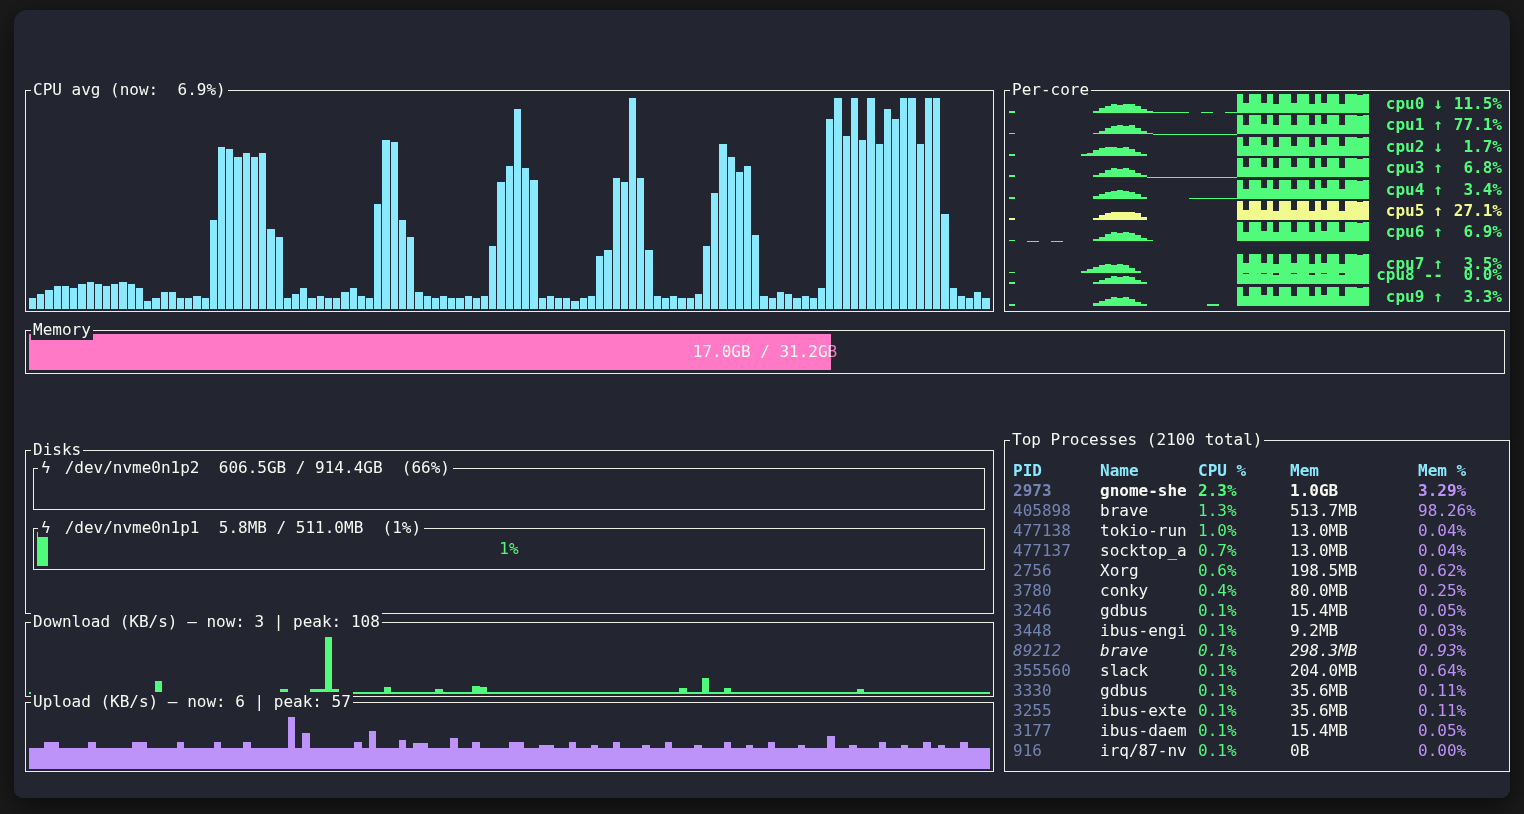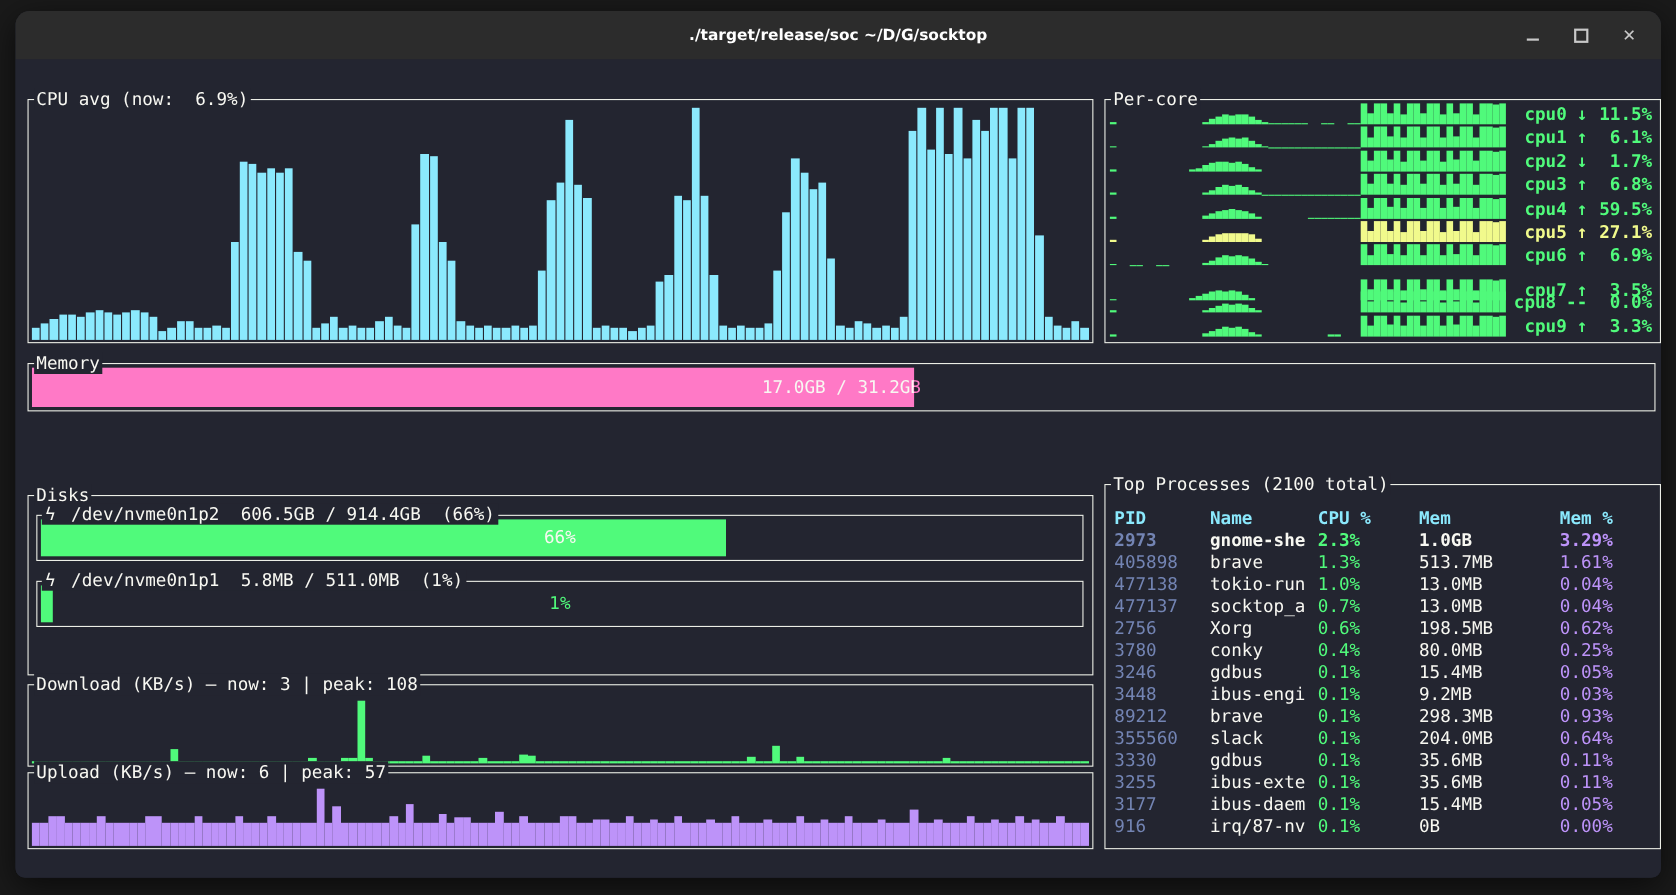--- a/index.html
+++ b/index.html
@@ -62,34 +62,20 @@
   .c-memp{color:#bd93f9;}
   .disk-sub{position:absolute;border:1.5px solid #eceee6;left:7px;width:950px;height:40px;}
   .disk-title{position:absolute;top:-11px;left:4px;background:#232530;padding:0 3px;white-space:pre;color:#f8f8f2;z-index:3;display:flex;}
   .bolt{margin-right:14px;}
 </style>
 </head>
 <body>
 
 <div class="window">
 
-  <div class="titlebar">
-    <span>./target/release/soc ~/D/G/socktop</span>
-    <div class="controls">
-      <div class="wbtn">
-          <span class="min-glyph"></span>
-        </div>
-      <div class="wbtn">
-          <span class="max-glyph"></span>
-        </div>
-      <div class="wbtn">
-          <span class="close-glyph">✕</span>
-        </div>
-    </div>
-  </div>
 
   <div class="terminal">
 
 
     <div class="panel" style="left:11px;top:36px;width:967px;height:220px;">
       <span class="panel-title">CPU avg (now:  6.9%)</span>
       <div class="chart" id="cpu-chart" style="left:3px;right:3px;top:7px;bottom:2px;gap:1px;">
           <div style="height: 5%; background: rgb(139, 233, 253);"></div>
           <div style="height: 7%; background: rgb(139, 233, 253);"></div>
           <div style="height: 9%; background: rgb(139, 233, 253);"></div>
@@ -334,21 +320,21 @@
               <div style="height: 100%; background: rgb(80, 250, 123);"></div>
               <div style="height: 55%; background: rgb(80, 250, 123);"></div>
               <div style="height: 100%; background: rgb(80, 250, 123);"></div>
               <div style="height: 100%; background: rgb(80, 250, 123);"></div>
               <div style="height: 50%; background: rgb(80, 250, 123);"></div>
               <div style="height: 100%; background: rgb(80, 250, 123);"></div>
               <div style="height: 100%; background: rgb(80, 250, 123);"></div>
               <div style="height: 95%; background: rgb(80, 250, 123);"></div>
               <div style="height: 100%; background: rgb(80, 250, 123);"></div>
             </div>
-            <div class="core-label" style="color: rgb(80, 250, 123);"><span>cpu1</span><span class="carrow">↑</span><span class="cval">6.1%</span></div>
+            <div class="core-label" style="color: rgb(80, 250, 123);"><span>cpu1</span><span class="carrow">↑</span><span class="cval">77.1%</span></div>
           </div>
           <div class="core-row" style="top: 44.8px;">
             <div class="core-spark">
               <div style="height: 10%; background: rgb(80, 250, 123);"></div>
               <div style="height: 0%; background: rgb(80, 250, 123);"></div>
               <div style="height: 0%; background: rgb(80, 250, 123);"></div>
               <div style="height: 0%; background: rgb(80, 250, 123);"></div>
               <div style="height: 0%; background: rgb(80, 250, 123);"></div>
               <div style="height: 0%; background: rgb(80, 250, 123);"></div>
               <div style="height: 0%; background: rgb(80, 250, 123);"></div>
@@ -529,21 +515,21 @@
               <div style="height: 100%; background: rgb(80, 250, 123);"></div>
               <div style="height: 55%; background: rgb(80, 250, 123);"></div>
               <div style="height: 100%; background: rgb(80, 250, 123);"></div>
               <div style="height: 100%; background: rgb(80, 250, 123);"></div>
               <div style="height: 50%; background: rgb(80, 250, 123);"></div>
               <div style="height: 100%; background: rgb(80, 250, 123);"></div>
               <div style="height: 100%; background: rgb(80, 250, 123);"></div>
               <div style="height: 95%; background: rgb(80, 250, 123);"></div>
               <div style="height: 100%; background: rgb(80, 250, 123);"></div>
             </div>
-            <div class="core-label" style="color: rgb(80, 250, 123);"><span>cpu4</span><span class="carrow">↑</span><span class="cval">59.5%</span></div>
+            <div class="core-label" style="color: rgb(80, 250, 123);"><span>cpu4</span><span class="carrow">↑</span><span class="cval">3.4%</span></div>
           </div>
           <div class="core-row" style="top: 109px;">
             <div class="core-spark">
               <div style="height: 10%; background: rgb(241, 250, 140);"></div>
               <div style="height: 0%; background: rgb(241, 250, 140);"></div>
               <div style="height: 0%; background: rgb(241, 250, 140);"></div>
               <div style="height: 0%; background: rgb(241, 250, 140);"></div>
               <div style="height: 0%; background: rgb(241, 250, 140);"></div>
               <div style="height: 0%; background: rgb(241, 250, 140);"></div>
               <div style="height: 0%; background: rgb(241, 250, 140);"></div>
@@ -878,26 +864,20 @@
 
 
     <div class="panel" style="left:11px;top:396px;width:967px;height:162px;">
       <span class="panel-title">Disks</span>
 
       <div class="disk-sub" style="top:17px;">
         <span class="disk-title">
           <span class="bolt">ϟ</span>
           <span>/dev/nvme0n1p2  606.5GB / 914.4GB  (66%)</span>
         </span>
-        <div class="gauge" id="disk0-gauge" style="left:3px;right:3px;top:3px;bottom:3px;">
-          <span class="glabel" id="disk0-track-label" style="color: rgb(80, 250, 123); width: 944px; line-height: 34px;">66%</span>
-          <div class="gfill" id="disk0-fill" style="width: 66%; background: rgb(80, 250, 123);">
-            <span class="glabel" id="disk0-fill-label" style="color: rgb(248, 248, 242); width: 944px; line-height: 34px;">66%</span>
-          </div>
-        </div>
       </div>
 
       <div class="disk-sub" style="top:77px;">
         <span class="disk-title">
           <span class="bolt">ϟ</span>
           <span>/dev/nvme0n1p1  5.8MB / 511.0MB  (1%)</span>
         </span>
         <div class="gauge" id="disk1-gauge" style="left:3px;right:3px;top:3px;bottom:3px;">
           <span class="glabel" id="disk1-track-label" style="color: rgb(80, 250, 123); width: 944px; line-height: 34px;">1%</span>
           <div class="gfill" id="disk1-fill" style="width: 1.2%; background: rgb(80, 250, 123);">
@@ -1177,28 +1157,28 @@
           <div style="height: 40%; background: rgb(189, 147, 249);"></div>
           <div style="height: 40%; background: rgb(189, 147, 249);"></div>
         </div>
     </div>
 
     <div class="panel" style="left:990px;top:386px;width:504px;height:330px;">
       <span class="panel-title">Top Processes (2100 total)</span>
       <div id="proc-table">
           <div class="proc-row hdr" style="top: 20px;"><span>PID</span><span>Name</span><span>CPU %</span><span>Mem</span><span>Mem %</span></div>
           <div class="proc-row bold" style="top: 40px;"><span class="c-pid">2973</span><span class="c-name">gnome-she</span><span class="c-cpu">2.3%</span><span class="c-mem">1.0GB</span><span class="c-memp">3.29%</span></div>
-          <div class="proc-row" style="top: 60px;"><span class="c-pid">405898</span><span class="c-name">brave</span><span class="c-cpu">1.3%</span><span class="c-mem">513.7MB</span><span class="c-memp">1.61%</span></div>
+          <div class="proc-row" style="top: 60px;"><span class="c-pid">405898</span><span class="c-name">brave</span><span class="c-cpu">1.3%</span><span class="c-mem">513.7MB</span><span class="c-memp">98.26%</span></div>
           <div class="proc-row" style="top: 80px;"><span class="c-pid">477138</span><span class="c-name">tokio-run</span><span class="c-cpu">1.0%</span><span class="c-mem">13.0MB</span><span class="c-memp">0.04%</span></div>
           <div class="proc-row" style="top: 100px;"><span class="c-pid">477137</span><span class="c-name">socktop_a</span><span class="c-cpu">0.7%</span><span class="c-mem">13.0MB</span><span class="c-memp">0.04%</span></div>
           <div class="proc-row" style="top: 120px;"><span class="c-pid">2756</span><span class="c-name">Xorg</span><span class="c-cpu">0.6%</span><span class="c-mem">198.5MB</span><span class="c-memp">0.62%</span></div>
           <div class="proc-row" style="top: 140px;"><span class="c-pid">3780</span><span class="c-name">conky</span><span class="c-cpu">0.4%</span><span class="c-mem">80.0MB</span><span class="c-memp">0.25%</span></div>
           <div class="proc-row" style="top: 160px;"><span class="c-pid">3246</span><span class="c-name">gdbus</span><span class="c-cpu">0.1%</span><span class="c-mem">15.4MB</span><span class="c-memp">0.05%</span></div>
           <div class="proc-row" style="top: 180px;"><span class="c-pid">3448</span><span class="c-name">ibus-engi</span><span class="c-cpu">0.1%</span><span class="c-mem">9.2MB</span><span class="c-memp">0.03%</span></div>
-          <div class="proc-row" style="top: 200px;"><span class="c-pid">89212</span><span class="c-name">brave</span><span class="c-cpu">0.1%</span><span class="c-mem">298.3MB</span><span class="c-memp">0.93%</span></div>
+          <div class="proc-row" style="top: 200px; font-style: italic;"><span class="c-pid">89212</span><span class="c-name">brave</span><span class="c-cpu">0.1%</span><span class="c-mem">298.3MB</span><span class="c-memp">0.93%</span></div>
           <div class="proc-row" style="top: 220px;"><span class="c-pid">355560</span><span class="c-name">slack</span><span class="c-cpu">0.1%</span><span class="c-mem">204.0MB</span><span class="c-memp">0.64%</span></div>
           <div class="proc-row" style="top: 240px;"><span class="c-pid">3330</span><span class="c-name">gdbus</span><span class="c-cpu">0.1%</span><span class="c-mem">35.6MB</span><span class="c-memp">0.11%</span></div>
           <div class="proc-row" style="top: 260px;"><span class="c-pid">3255</span><span class="c-name">ibus-exte</span><span class="c-cpu">0.1%</span><span class="c-mem">35.6MB</span><span class="c-memp">0.11%</span></div>
           <div class="proc-row" style="top: 280px;"><span class="c-pid">3177</span><span class="c-name">ibus-daem</span><span class="c-cpu">0.1%</span><span class="c-mem">15.4MB</span><span class="c-memp">0.05%</span></div>
           <div class="proc-row" style="top: 300px;"><span class="c-pid">916</span><span class="c-name">irq/87-nv</span><span class="c-cpu">0.1%</span><span class="c-mem">0B</span><span class="c-memp">0.00%</span></div>
         </div>
     </div>
 
   </div>
 </div>

